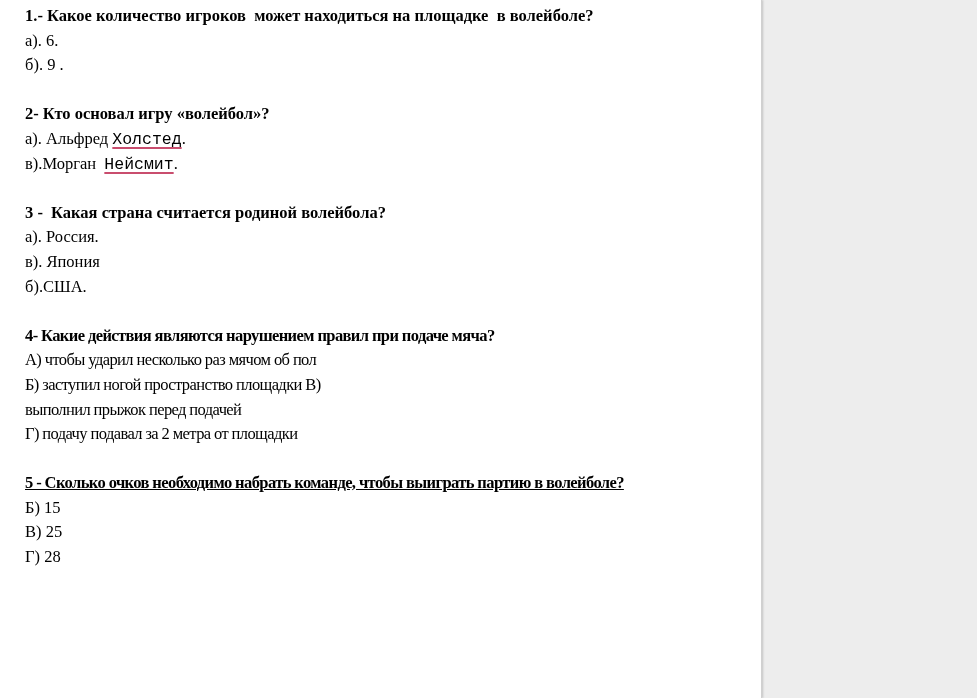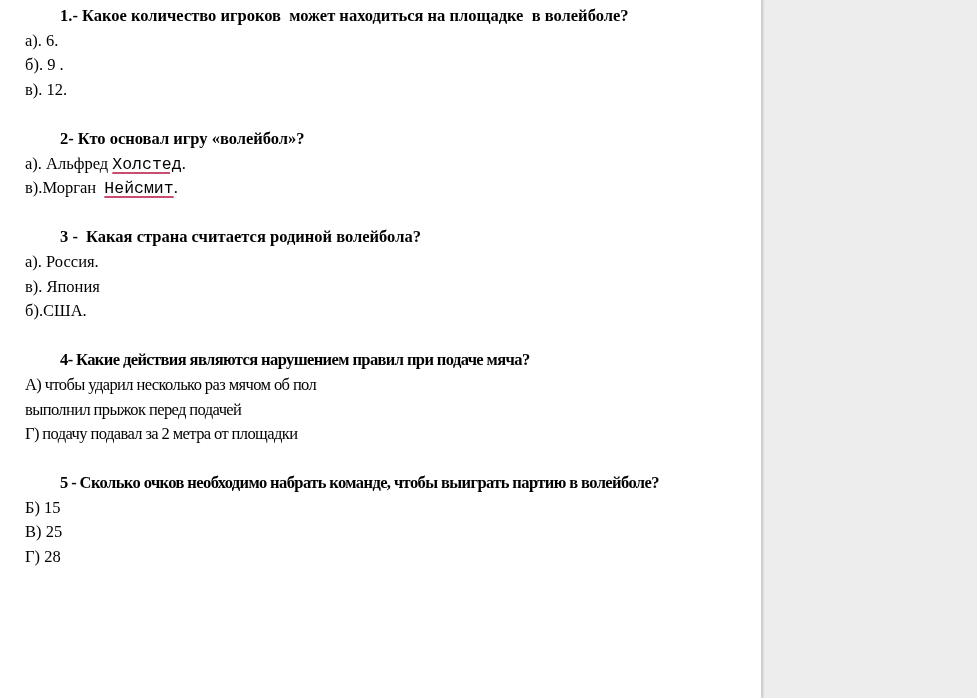--- a/index.html
+++ b/index.html
@@ -35,21 +35,20 @@
       font-size: 16.5px;
       color: #000;
       line-height: 24.6px;
     }
     .line {
       white-space: pre;
       height: 24.6px;
     }
     .q {
       font-weight: bold;
-      margin-left: 35px;
     }
     .q.wrap {
       white-space: normal;
       height: auto;
     }
     .gap {
       height: 24.6px;
     }
     .spell {
       text-decoration: underline;
@@ -65,40 +64,40 @@
 </head>
 <body>
 
 <div class="viewport">
   <div class="page">
     <div class="content">
 
       <div class="line q">1.- Какое количество игроков  может находиться на площадке  в волейболе?</div>
       <div class="line">а). 6.</div>
       <div class="line">б). 9 .</div>
-      <div class="line">в). 12.</div>
       <div class="gap"></div>
 
       <div class="line q">2- Кто основал игру «волейбол»?</div>
       <div class="line"><span>а). Альфред </span><span class="spell">Холстед</span><span>.</span></div>
       <div class="line"><span>в).Морган  </span><span class="spell">Нейсмит</span><span>.</span></div>
       <div class="gap"></div>
 
       <div class="line q">3 -  Какая страна считается родиной волейбола?</div>
       <div class="line">а). Россия.</div>
       <div class="line">в). Япония</div>
       <div class="line">б).США.</div>
       <div class="gap"></div>
 
       <div class="line q condensed">4- Какие действия являются нарушением правил при подаче мяча?</div>
       <div class="line condensed">А) чтобы ударил несколько раз мячом об пол</div>
+      <div class="line condensed">Б) заступил ногой пространство площадки В)</div>
       <div class="line condensed">выполнил прыжок перед подачей</div>
       <div class="line condensed">Г) подачу подавал за 2 метра от площадки</div>
       <div class="gap"></div>
 
-      <div class="q wrap condensed" style="width:660px;">5 - Сколько очков необходимо набрать команде, чтобы выиграть партию в волейболе?</div>
+      <div class="q wrap condensed" style="width:660px;text-decoration:underline;">5 - Сколько очков необходимо набрать команде, чтобы выиграть партию в волейболе?</div>
       <div class="line">Б) 15</div>
       <div class="line">В) 25</div>
       <div class="line">Г) 28</div>
 
     </div>
   </div>
 </div>
 
 </body></html>

